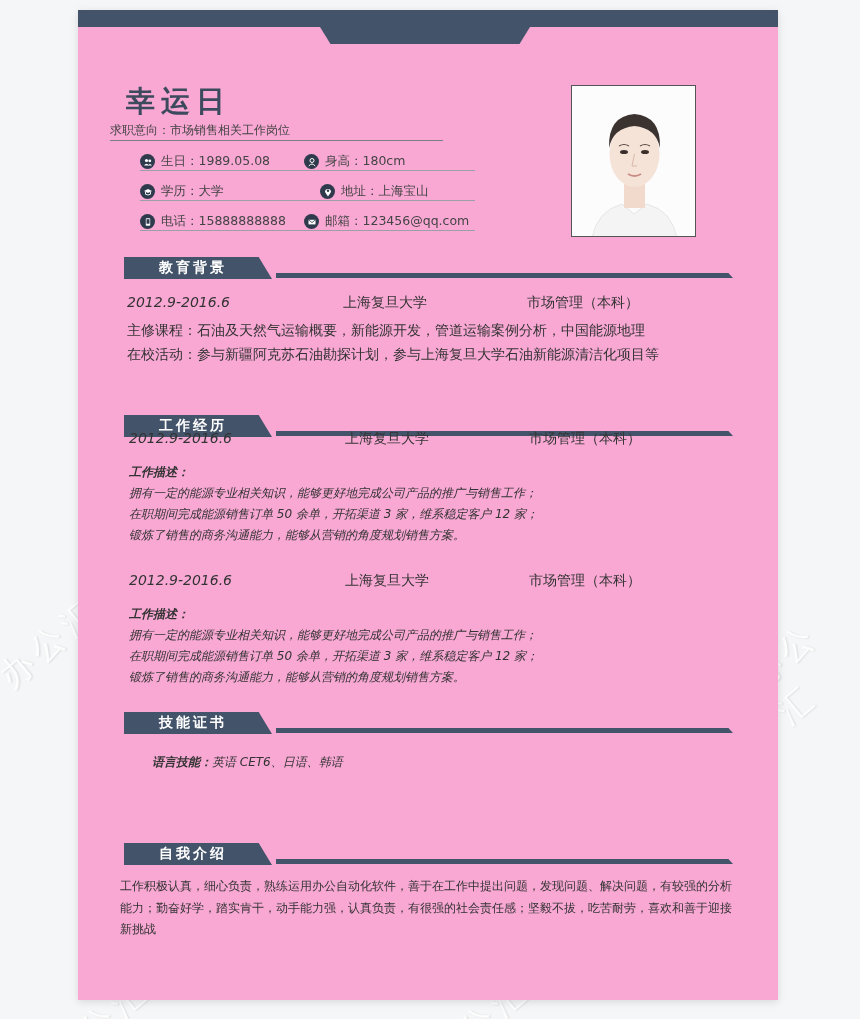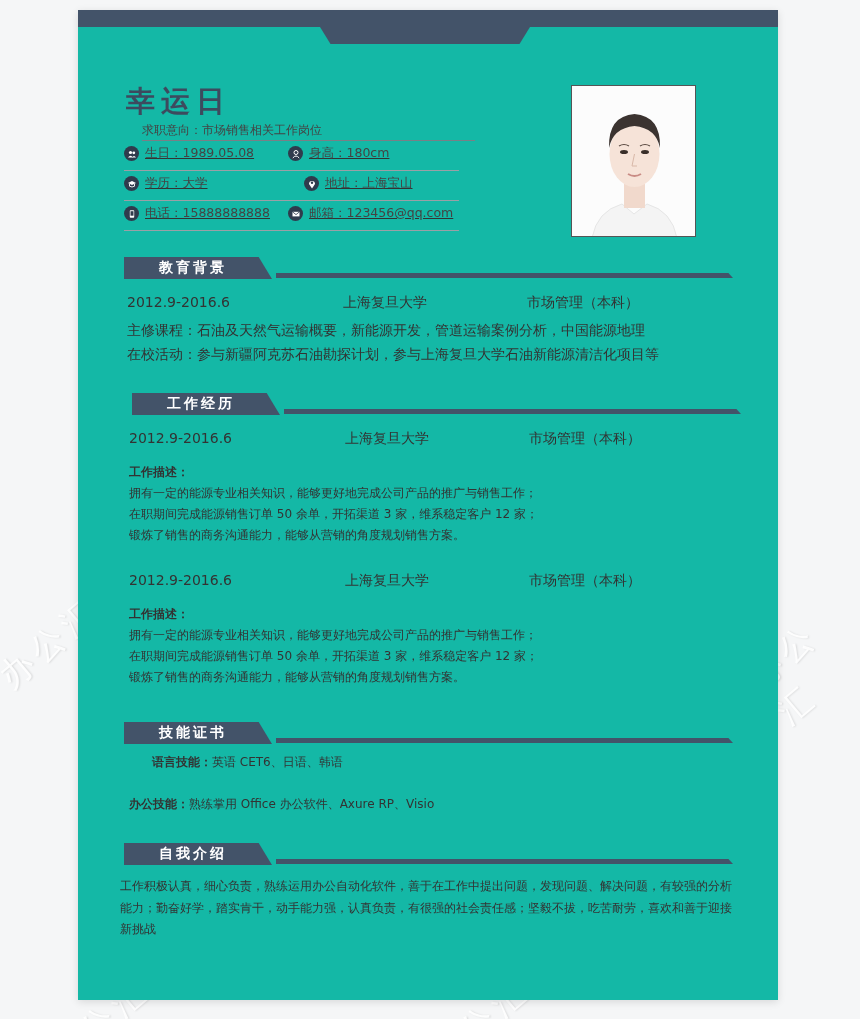--- a/index.html
+++ b/index.html
@@ -18,47 +18,47 @@
     text-shadow: 1px 1px 2px rgba(0,0,0,0.10);
     transform: rotate(-40deg);
     letter-spacing: 6px;
     pointer-events: none;
     font-family: "DejaVu Sans", sans-serif;
   }
   .page {
     position: absolute;
     left: 78px; top: 10px;
     width: 700px; height: 990px;
-    background: #14b8a6;
+    background: #f9a8d4;
     box-shadow: 0 2px 8px rgba(0,0,0,0.12);
   }
   .top-band {
     position: absolute; left: 0; top: 0; width: 700px; height: 17px;
     background: #435369;
   }
   .top-tab {
     position: absolute; left: 242px; top: 17px; width: 210px; height: 17px;
     background: #435369;
     clip-path: polygon(0 0, 100% 0, 95% 100%, 5% 100%);
   }
   .name {
     position: absolute; left: 48px; top: 72px;
     font-size: 29px; font-weight: bold; color: #3d4a5e;
     letter-spacing: 6px;
   }
   .objective {
-    position: absolute; left: 64px; top: 112px; width: 333px;
+    position: absolute; left: 32px; top: 112px; width: 333px;
     font-size: 12px; color: #444;
     border-bottom: 1.5px solid #7a7f86;
     padding-bottom: 1px;
   }
   .info-row {
-    position: absolute; left: 46px; width: 335px; height: 26px;
+    position: absolute; left: 62px; width: 335px; height: 26px;
     border-bottom: 1.5px solid #9aa0a6;
-    display: flex; align-items: flex-start; text-decoration: underline;
+    display: flex; align-items: flex-end;
   }
   .info-cell { display: flex; align-items: center; font-size: 12.5px; color: #444; }
   .info-cell.c1 { width: 164px; }
   .ico {
     width: 15px; height: 15px; border-radius: 50%;
     background: #2f3b4d; display: inline-flex; align-items: center; justify-content: center;
     margin-right: 6px; flex-shrink: 0;
   }
   .ico svg { width: 10px; height: 10px; }
   .photo {
@@ -75,24 +75,24 @@
     color: #fff; font-weight: bold; font-size: 14px; letter-spacing: 3px;
     display: flex; align-items: center; justify-content: center;
     padding-right: 10px;
   }
   .section-head .rule {
     position: absolute; left: 152px; top: 16px; width: 457px; height: 5px;
     background: #435369;
     clip-path: polygon(0 0, 99% 0, 100% 100%, 0 100%);
   }
   .row3 { position: absolute; left: 49px; width: 560px; font-size: 14px; color: #333; display: flex; }
-  .row3 .a { width: 216px; }
+  .row3 .a { width: 216px; font-style: italic; }
   .row3 .b { width: 184px; }
   .line { position: absolute; left: 49px; font-size: 14px; color: #333; white-space: nowrap; }
-  .small { position: absolute; left: 51px; font-size: 12px; color: #333; white-space: nowrap; }
+  .small { position: absolute; left: 51px; font-size: 12px; color: #333; white-space: nowrap; font-style: italic; }
   .small b { font-weight: bold; }
   .para { position: absolute; left: 42px; width: 612px; font-size: 12px; line-height: 21.5px; color: #333; }
 </style>
 </head>
 <body>
 
 <div class="watermark" style="left:-10px; top:620px;">办公汇</div>
 <div class="watermark" style="left:755px; top:620px;">办公汇</div>
 <div class="watermark" style="left:40px; top:1000px;">办公汇</div>
 <div class="watermark" style="left:420px; top:1000px;">办公汇</div>
@@ -191,21 +191,21 @@
     <div class="rule"></div>
   </div>
   <div class="row3" style="top:284px;">
     <span class="a">2012.9-2016.6</span>
     <span class="b">上海复旦大学</span>
     <span>市场管理（本科）</span>
   </div>
   <div class="line" style="top:312px;">主修课程：石油及天然气运输概要，新能源开发，管道运输案例分析，中国能源地理</div>
   <div class="line" style="top:336px;">在校活动：参与新疆阿克苏石油勘探计划，参与上海复旦大学石油新能源清洁化项目等</div>
 
-  <div class="section-head" style="top:383px;margin-left:8px;">
+  <div class="section-head" style="top:405px;">
     <div class="tag">工作经历</div>
     <div class="rule"></div>
   </div>
 
   <div class="row3" style="top:420px; left:51px;">
     <span class="a">2012.9-2016.6</span>
     <span class="b">上海复旦大学</span>
     <span>市场管理（本科）</span>
   </div>
   <div class="small" style="top:454px;"><b>工作描述：</b></div>
@@ -216,25 +216,24 @@
   <div class="row3" style="top:562px; left:51px;">
     <span class="a">2012.9-2016.6</span>
     <span class="b">上海复旦大学</span>
     <span>市场管理（本科）</span>
   </div>
   <div class="small" style="top:596px;"><b>工作描述：</b></div>
   <div class="small" style="top:617px;">拥有一定的能源专业相关知识，能够更好地完成公司产品的推广与销售工作；</div>
   <div class="small" style="top:638px;">在职期间完成能源销售订单 50 余单，开拓渠道 3 家，维系稳定客户 12 家；</div>
   <div class="small" style="top:659px;">锻炼了销售的商务沟通能力，能够从营销的角度规划销售方案。</div>
 
-  <div class="section-head" style="top:702px;margin-top:10px;">
+  <div class="section-head" style="top:702px;">
     <div class="tag">技能证书</div>
     <div class="rule"></div>
   </div>
   <div class="small" style="top:744px;margin-left:23px;"><b>语言技能：</b><span>英语 CET6、日语、韩语</span></div>
-  <div class="small" style="top:786px;"><b>办公技能：</b><span>熟练掌用 Office 办公软件、Axure RP、Visio</span></div>
 
   <div class="section-head" style="top:833px;">
     <div class="tag">自我介绍</div>
     <div class="rule"></div>
   </div>
   <div class="para" style="top:866px;">工作积极认真，细心负责，熟练运用办公自动化软件，善于在工作中提出问题，发现问题、解决问题，有较强的分析能力；勤奋好学，踏实肯干，动手能力强，认真负责，有很强的社会责任感；坚毅不拔，吃苦耐劳，喜欢和善于迎接新挑战</div>
 </div>
 
 </body></html>

